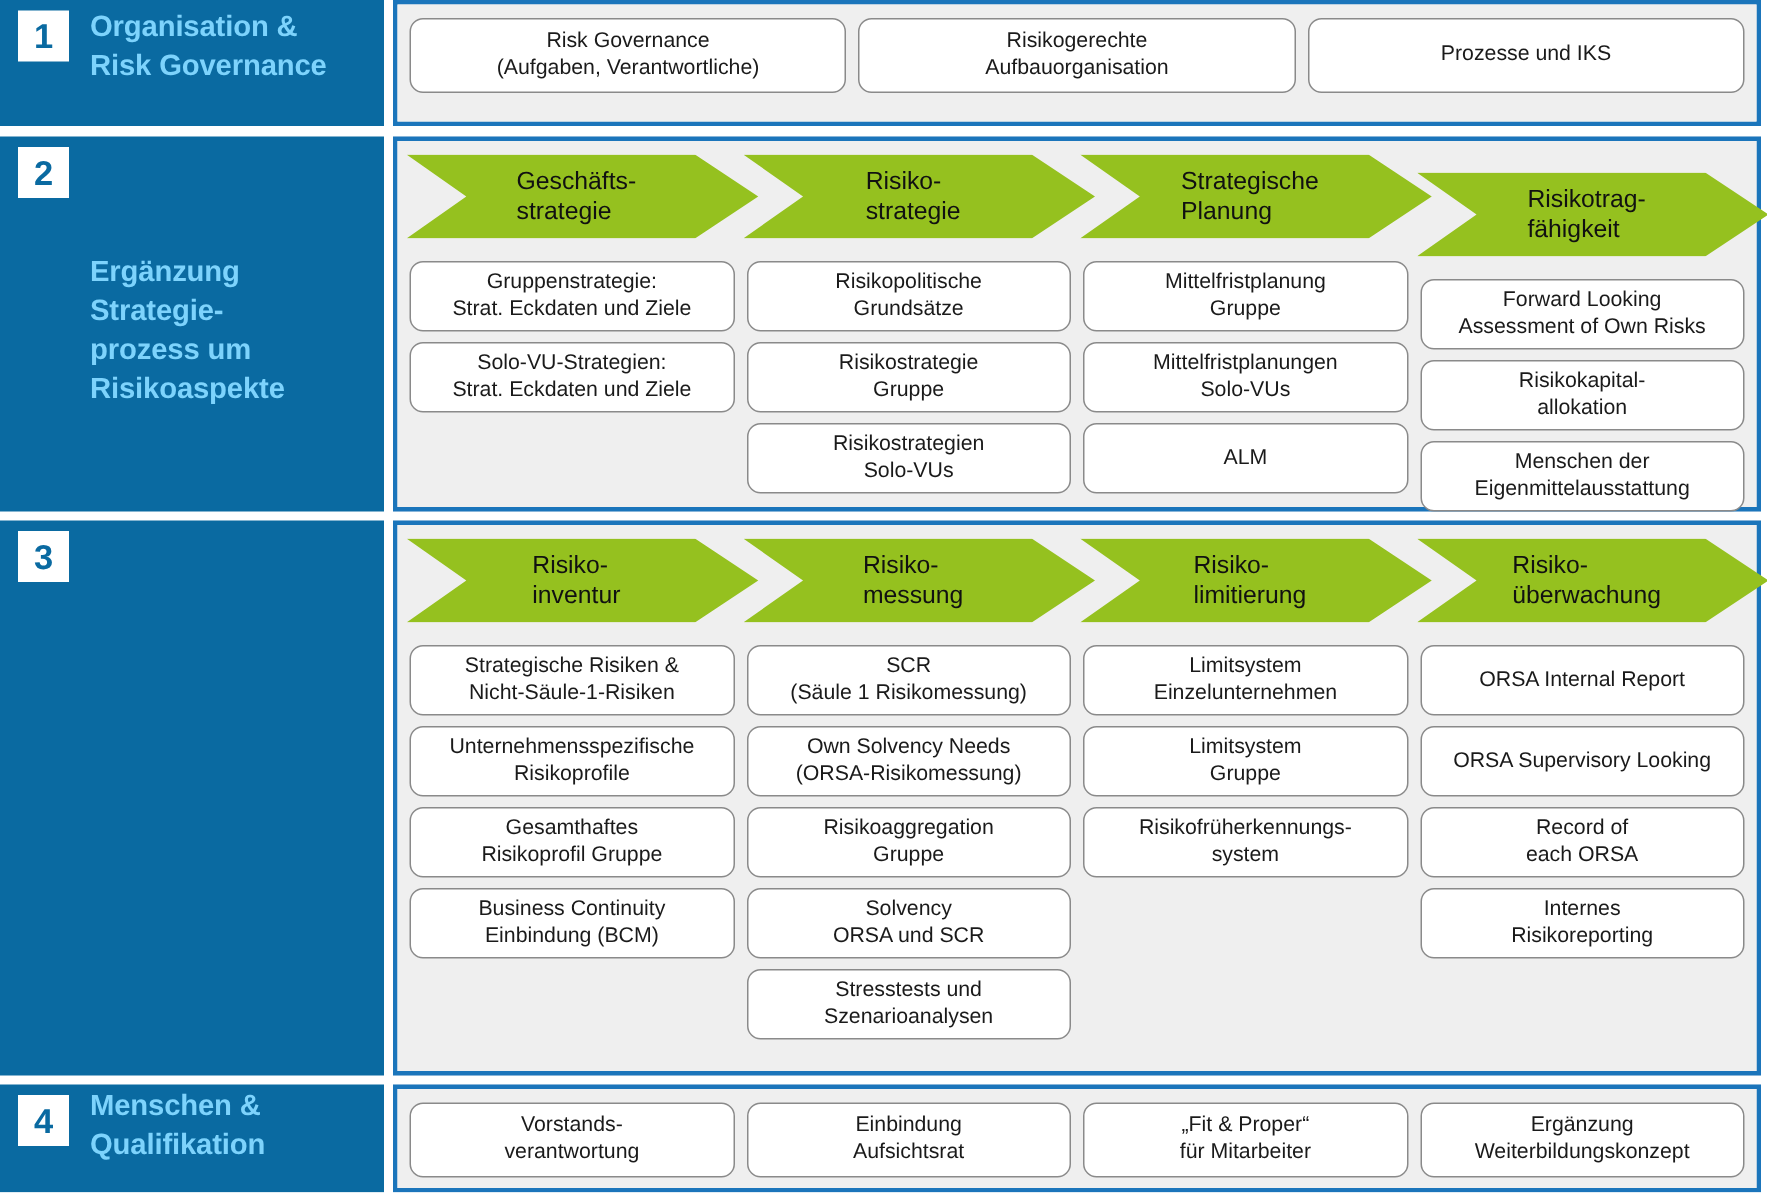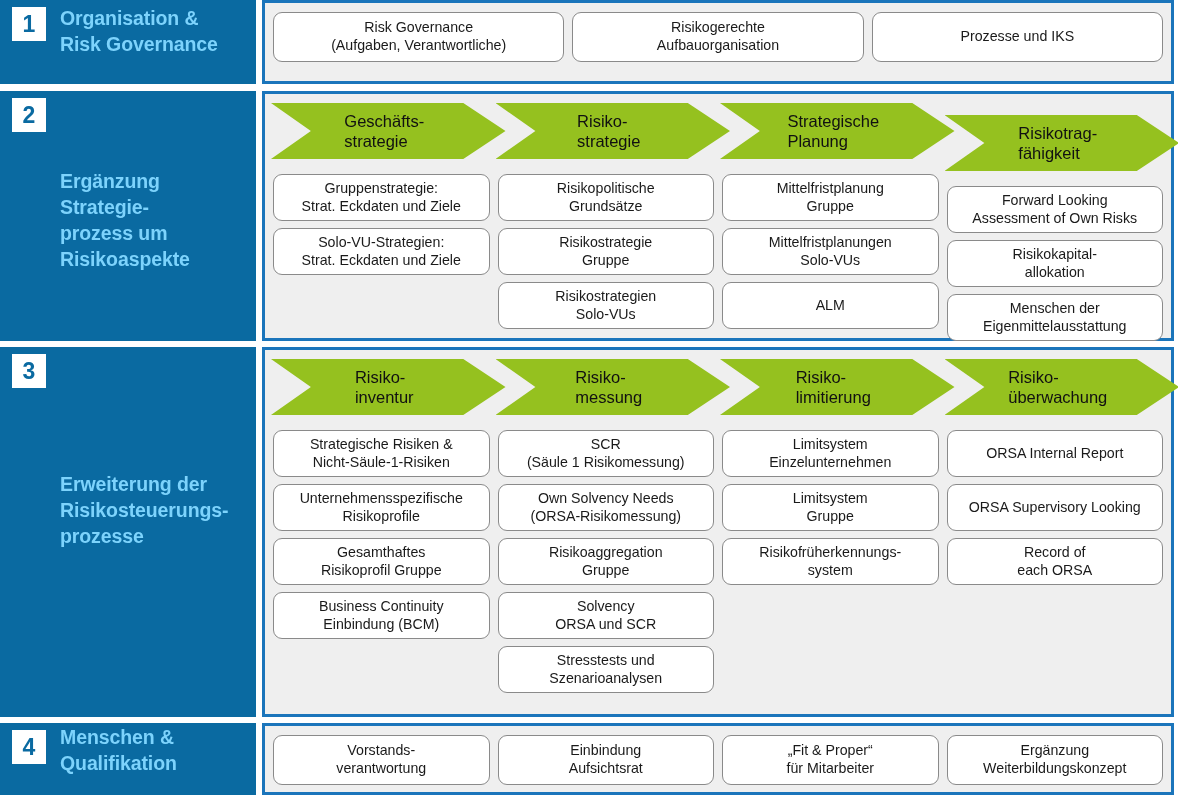--- a/index.html
+++ b/index.html
@@ -277,25 +277,20 @@
           </div>
 
         </div>
       </div>
     </div>
   </div>
 
   <div class="row row3">
     <div class="label-block">
       <div class="num-badge">3</div>
-      <div class="label-text mid3" style="top:125px;">
-        <div>Erweiterung der</div>
-        <div>Risikosteuerungs-</div>
-        <div>prozesse</div>
-      </div>
     </div>
     <div class="gap-h"></div>
     <div class="panel r3">
       <div class="panel-inner">
         <div class="cols">
 
           <div class="col">
             <div class="arrows" style="margin:0 0 8px 0;">
               <div class="arrow">
                 <div class="shape"></div>
@@ -357,20 +352,22 @@
               <div class="arrow">
                 <div class="shape"></div>
                 <div class="txt">Risiko-
 überwachung</div>
               </div>
             </div>
             <div class="item">ORSA Internal Report</div>
             <div class="item">ORSA Supervisory Looking</div>
             <div class="item">Record of
 each ORSA</div>
+            <div class="item">Internes
+Risikoreporting</div>
             <div class="spacer"></div>
           </div>
 
         </div>
       </div>
     </div>
   </div>
 
   <div class="row row4">
     <div class="label-block">

